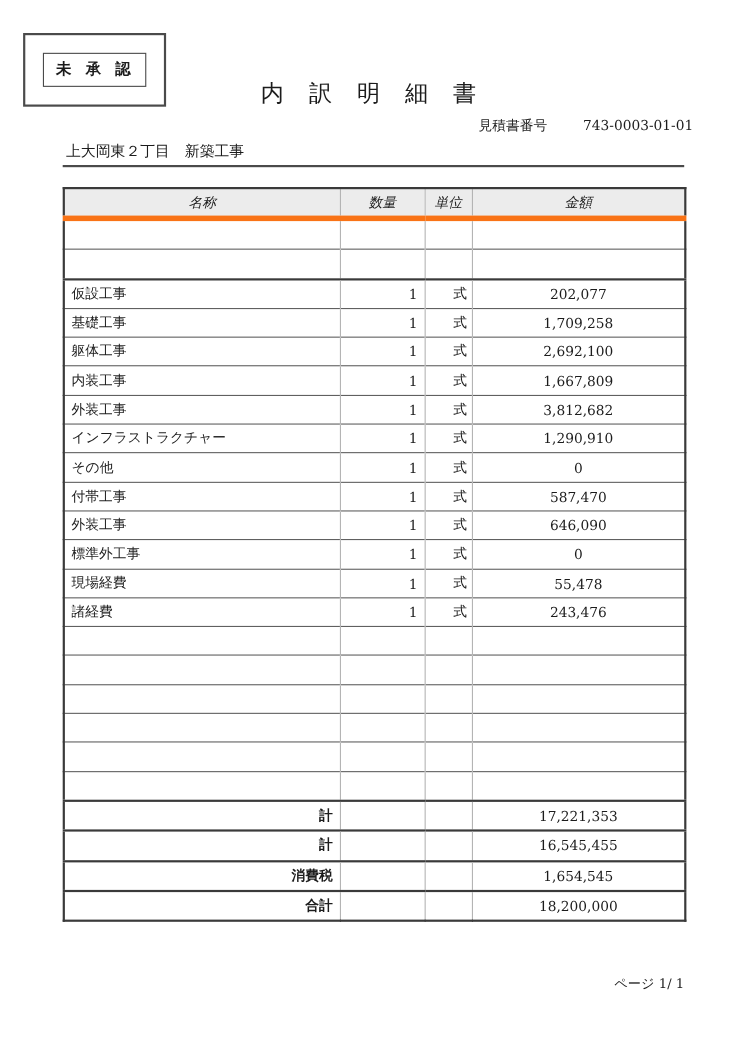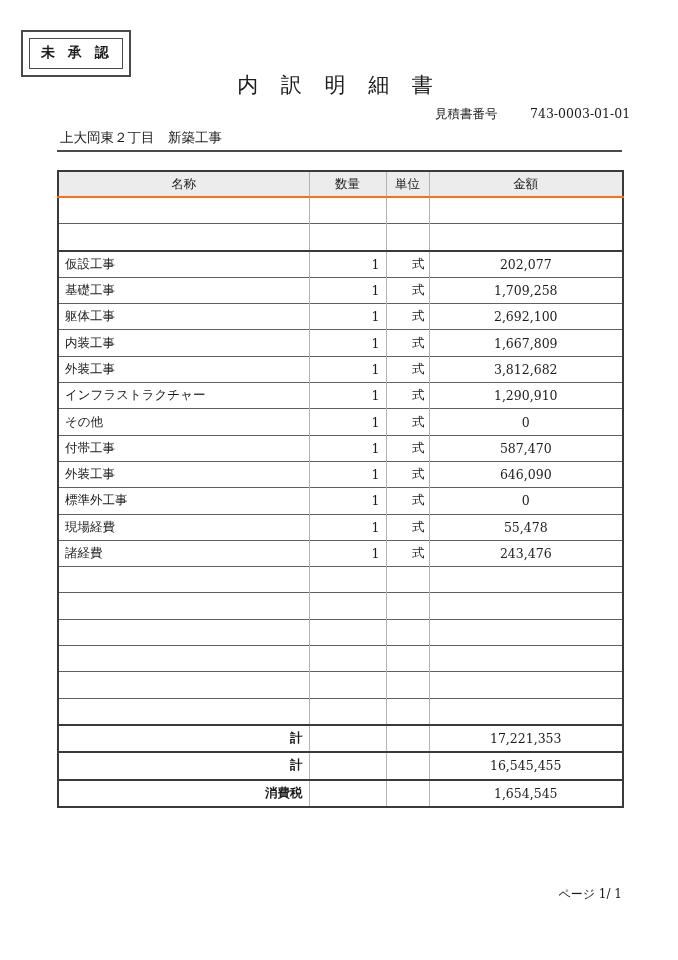--- a/index.html
+++ b/index.html
@@ -5,21 +5,21 @@
   html,body { margin:0; padding:0; }
   body {
     width:678px; height:960px; background:#ffffff; position:relative;
     font-family:"DejaVu Serif","Liberation Serif",serif;
     color:#1c1c1c; overflow:hidden;
   }
 
   
   .stamp {
     position:absolute; left:21px; top:30px;
-    border:2px solid #4a4a4a; padding:6px; background:#fff;
+    border:2px solid #4a4a4a; padding:16px; background:#fff;
   }
   .stamp-inner {
     border:1px solid #4a4a4a; padding:5px 9px 6px 11px;
     font-size:14px; font-weight:bold; letter-spacing:4px; white-space:nowrap;
   }
 
   
   .doc-title {
     position:absolute; top:71px; left:0; width:100%;
     text-align:center; font-size:21px; letter-spacing:8px; white-space:nowrap;
@@ -33,22 +33,22 @@
   }
 
   
   table.breakdown {
     position:absolute; left:57px; top:170px; width:565px;
     border-collapse:collapse; table-layout:fixed;
     font-size:12.5px; border:2px solid #3a3a3a;
   }
   .breakdown th {
     background:#ececec; font-weight:normal; height:24px;
-    text-align:center; border-bottom:2px solid #f97316;
-    padding:0; overflow:hidden;
+    text-align:center; border-bottom:5px solid #f97316;
+    padding:0; overflow:hidden;font-style:italic;
   }
   .breakdown td {
     height:25.3px; padding:0 6px; overflow:hidden; white-space:nowrap;
     border-top:1px solid #606060;
   }
   .breakdown th + th, .breakdown td + td { border-left:1px solid #b4b4b4; }
 
   .c-name   { text-align:left; }
   .c-qty    { text-align:right; }
   .c-unit   { text-align:right; padding-right:4px !important; }
@@ -232,16 +232,22 @@
         <td class="c-qty"></td>
         <td class="c-unit"></td>
         <td class="c-amount">16,545,455</td>
       </tr>
       <tr class="row-tax">
         <td class="c-name">消費税</td>
         <td class="c-qty"></td>
         <td class="c-unit"></td>
         <td class="c-amount">1,654,545</td>
       </tr>
+      <tr class="row-total">
+        <td class="c-name">合計</td>
+        <td class="c-qty"></td>
+        <td class="c-unit"></td>
+        <td class="c-amount">18,200,000</td>
+      </tr>
     </tbody>
 </table>
 
 <div class="page-indicator">ページ 1/ 1</div>
 
 </body></html>

